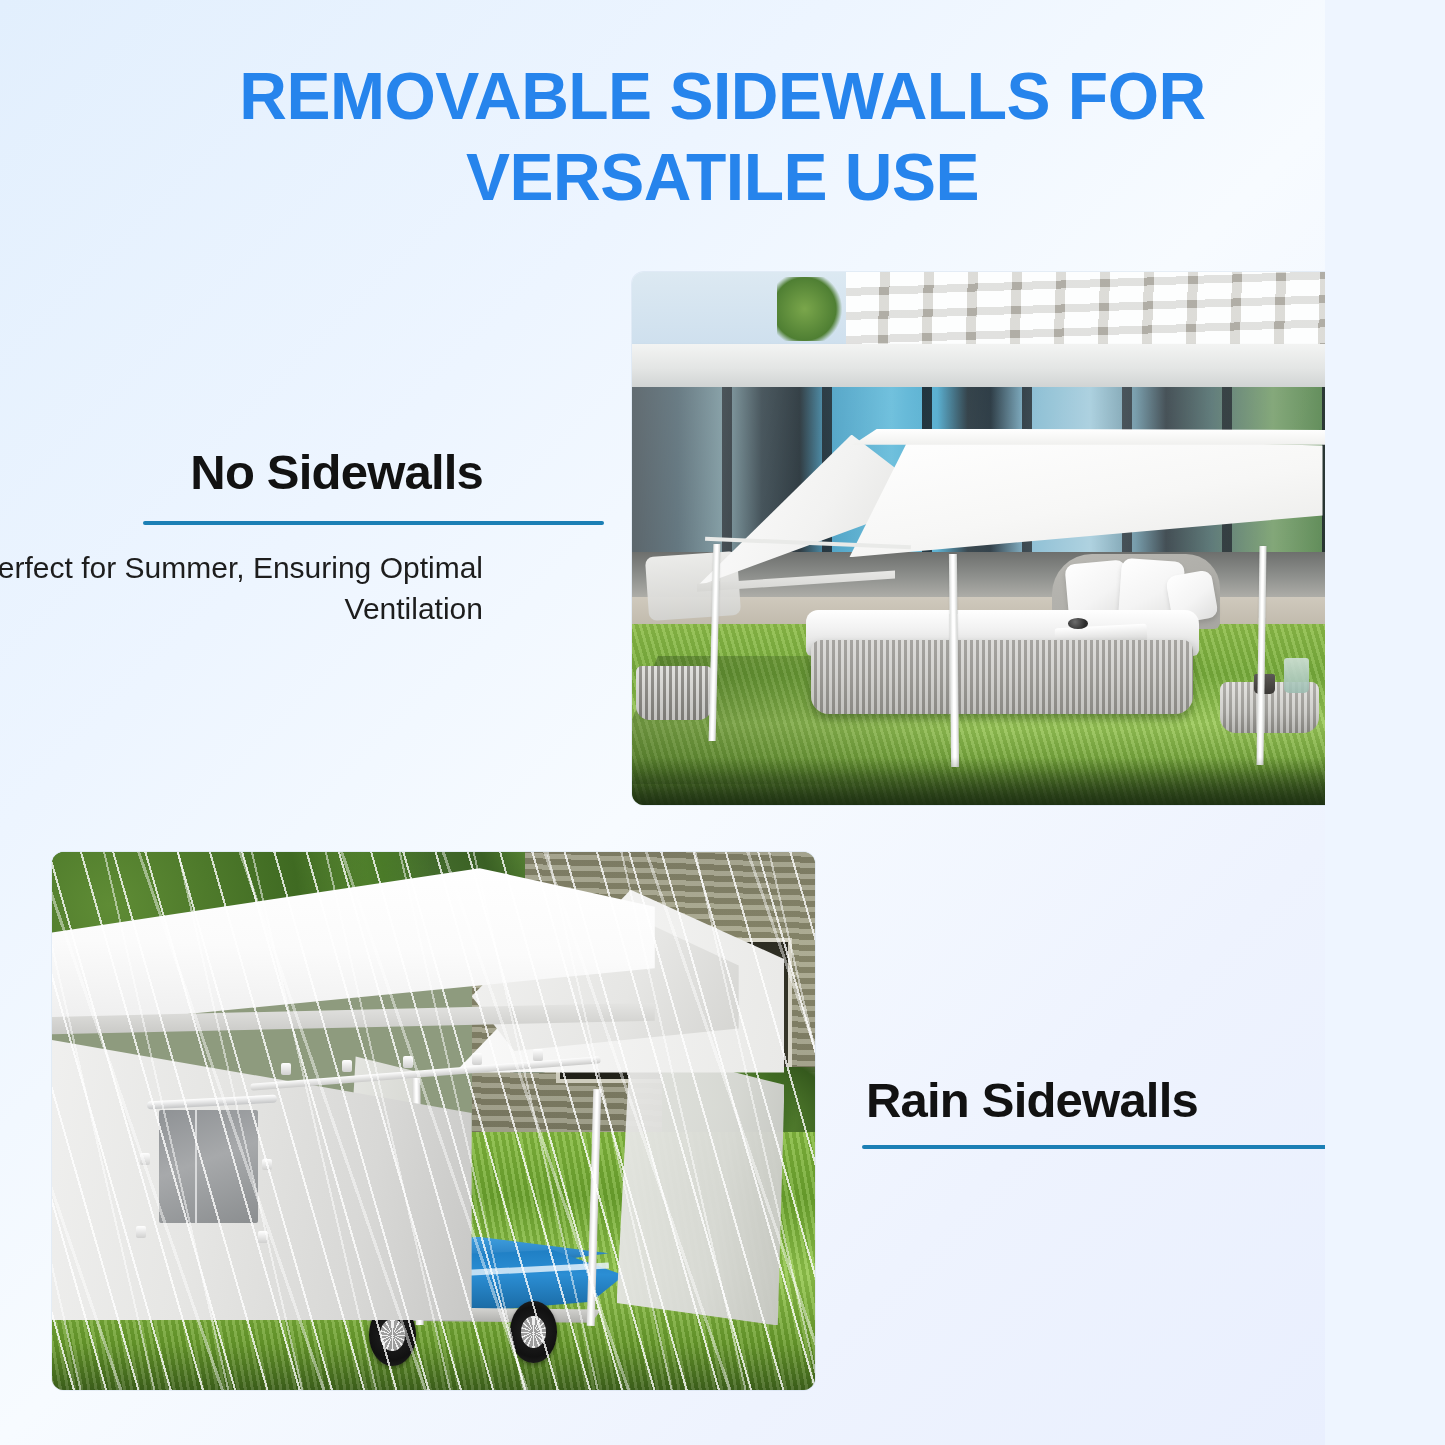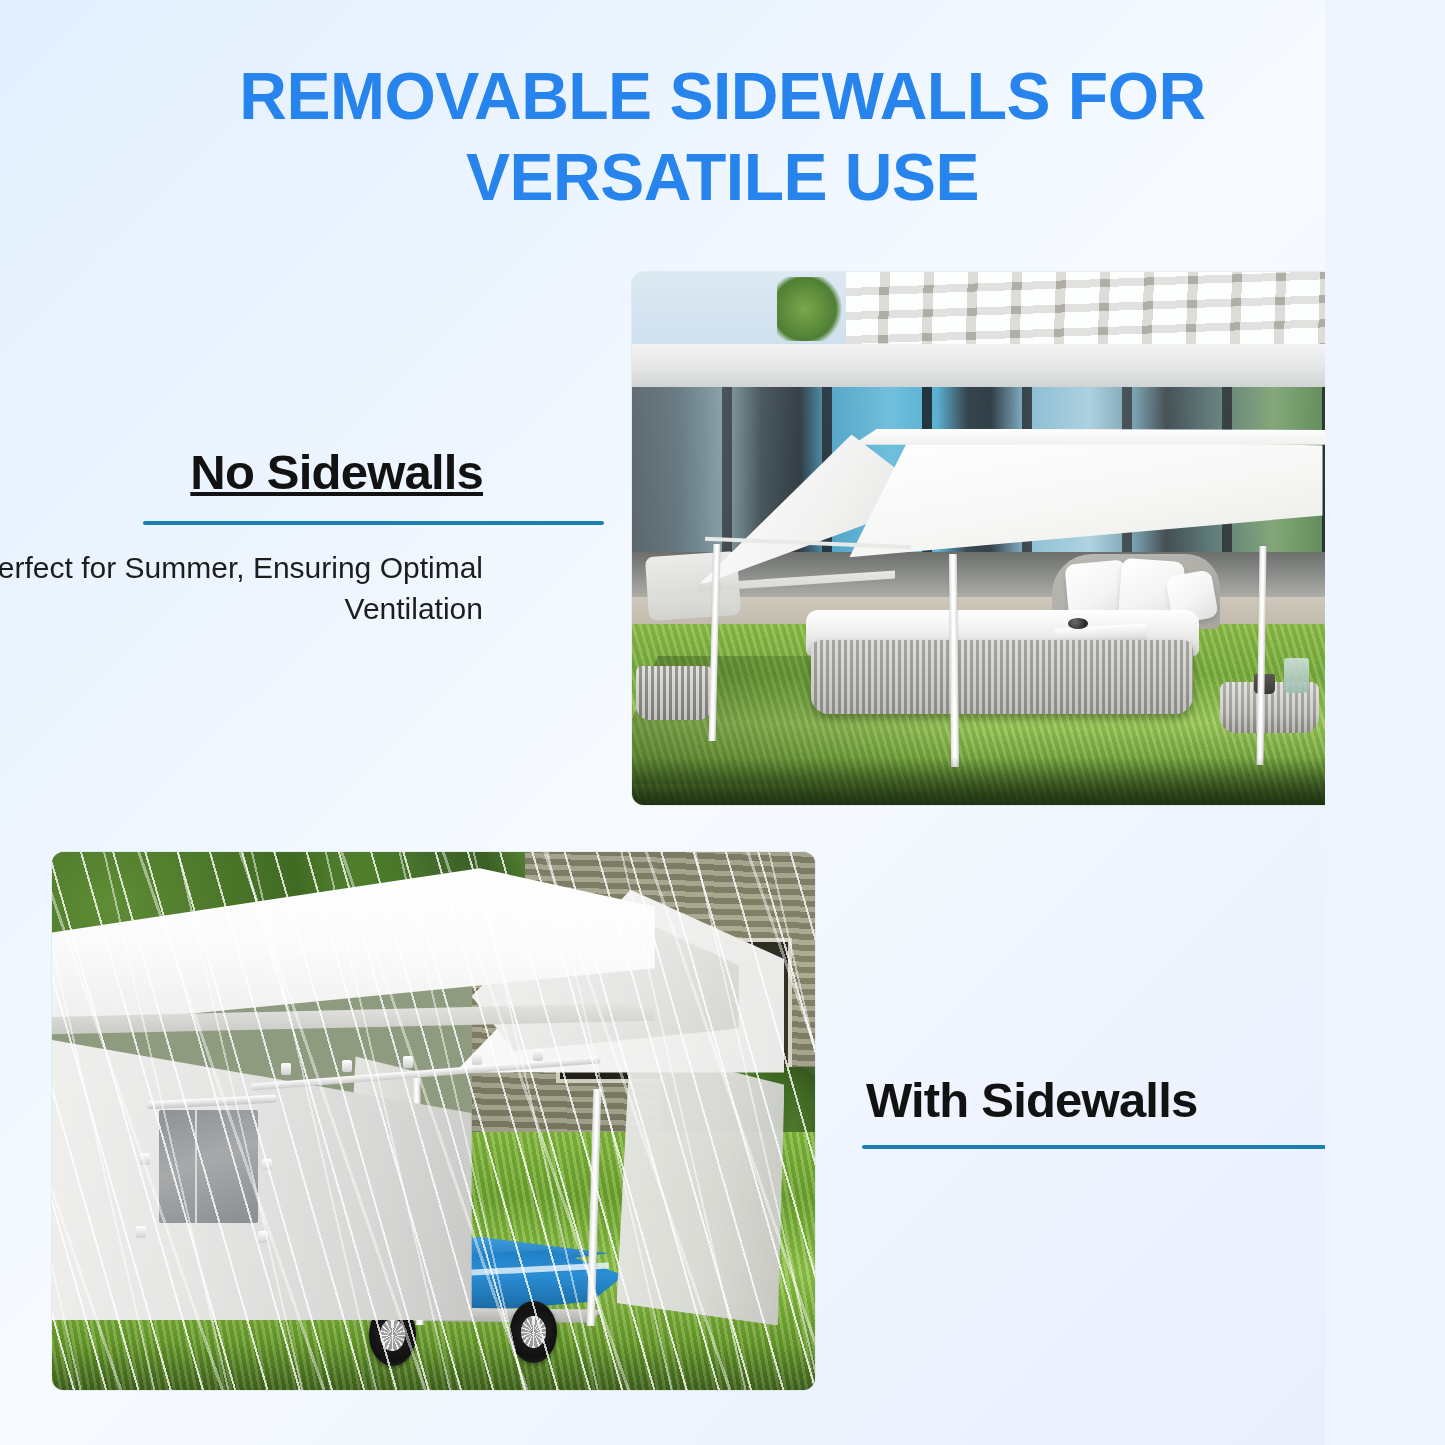--- a/index.html
+++ b/index.html
@@ -56,21 +56,21 @@
   }
   .feature-body {
     position: absolute;
     color: #1d1d1d;
     font-size: 30px;
     line-height: 1.36;
     font-weight: normal;
   }
 
   
-  #b1-heading { right: 842px; top: 444px; text-decoration: underline; }
+  #b1-heading { right: 842px; top: 444px; }
   #b1-rule    { left: 143px; top: 521px; width: 461px; }
   #b1-body    { right: 842px; top: 548px; width: 560px; text-align: right; }
 
   
   #b2-heading { left: 866px; top: 1072px; }
   #b2-rule    { left: 862px; top: 1145px; width: 472px; }
   #b2-body    { left: 866px; top: 1172px; width: 500px; text-align: left; }
 
   
   .photo {
@@ -474,21 +474,21 @@
 
   <div id="headline">
     <span>REMOVABLE SIDEWALLS FOR</span>
     <span class="l2">VERSATILE USE</span>
   </div>
 
   <div class="feature-heading" id="b1-heading">No Sidewalls</div>
   <div class="feature-rule" id="b1-rule"></div>
   <div class="feature-body" id="b1-body">Perfect for Summer, Ensuring Optimal Ventilation</div>
 
-  <div class="feature-heading" id="b2-heading">With Sidewalls</div>
+  <div class="feature-heading" id="b2-heading">Rain Sidewalls</div>
   <div class="feature-rule" id="b2-rule"></div>
 
   <div class="photo" id="photo-top">
     <div class="scene">
       <div class="t-sky"></div>
       <div class="t-tree"></div>
       <div class="t-pergola"></div>
       <div class="t-fascia"></div>
       <div class="t-glass"></div>
       <div class="t-glassglare"></div>

